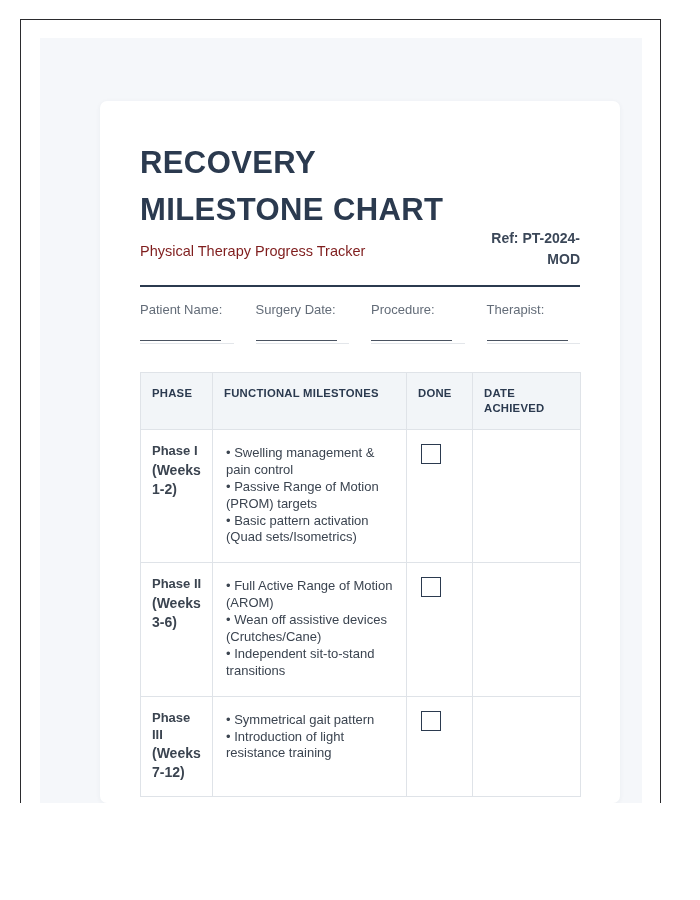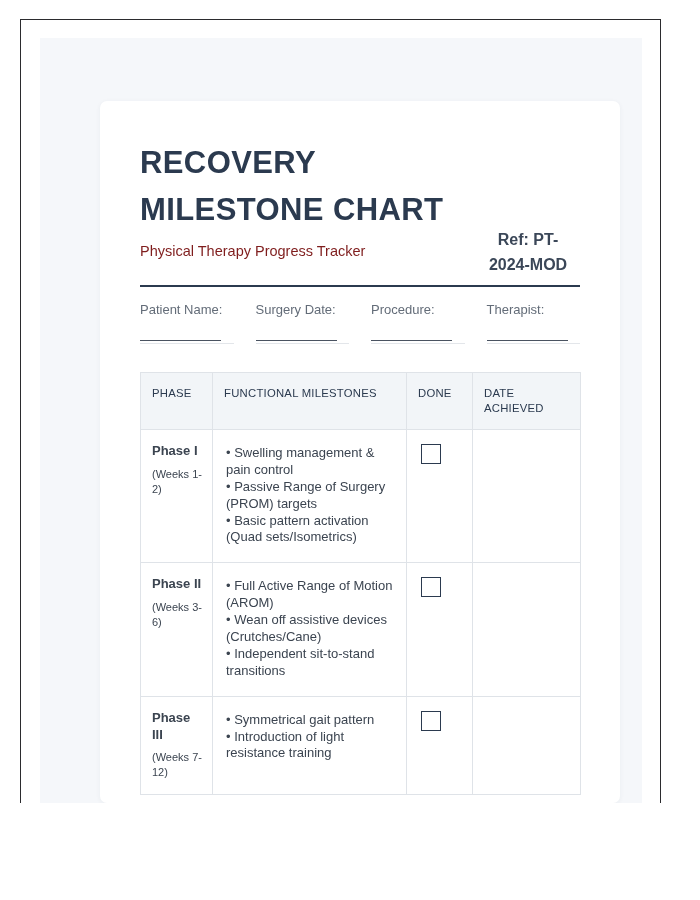--- a/index.html
+++ b/index.html
@@ -74,25 +74,25 @@
     min-height: 24px;
   }
   .doc-subtitle {
     font-size: 14.5px;
     color: #7f1d1d;
     line-height: 1.3;
     display: inline-block;
   }
   .doc-ref {
     position: absolute;
-    right: 6px;
+    right: 0;
     top: -14px;
     width: 92px;
-    text-align: center;
-    font-size: 16px;
+    text-align: right;
+    font-size: 14px;
     font-weight: bold;
     color: #3b4758;
     line-height: 1.52;
   }
   .header-rule {
     margin-top: 19px;
     height: 0;
     border-top: 2.2px solid #2b3a4f;
   }
 
@@ -144,21 +144,21 @@
   .milestone-table th,
   .milestone-table td {
     border: 1px solid #dfe3e8;
     vertical-align: top;
     text-align: left;
   }
   .milestone-table thead th {
     background: #f2f5f8;
     color: #2b3a4f;
     font-size: 11.3px;
-    font-weight: normal;
+    font-weight: bold;
     letter-spacing: 0.25px;
     line-height: 1.34;
     padding: 13px 9px 13px 11px;
   }
   .col-phase   { width: 72px; }
   .col-mile    { width: 194px; }
   .col-done    { width: 66px; }
   .col-date    { width: 108px; }
 
   .milestone-table tbody td {
@@ -168,24 +168,24 @@
     line-height: 1.30;
   }
   .cell-phase {
     font-weight: bold;
     color: #2b3a4f;
     font-size: 13px;
     line-height: 1.30;
   }
   .phase-weeks {
     display: block;
-    font-size: 11px;
-    font-weight: normal;
+    font-size: 14px;
+    font-weight: bold;
     line-height: 1.34;
-    margin-top: 7px;
+    margin-top: 1px;
   }
   .milestones-list {
     margin: 2px;
     padding: 0;
     list-style: none;
   }
   .milestones-list li {
     margin: 0;
     padding: 0;
     text-indent: 0;
@@ -270,21 +270,21 @@
               <th>DONE</th>
               <th>DATE ACHIEVED</th>
             </tr>
           </thead>
           <tbody id="milestone-body">
               <tr>
                 <td class="cell-phase"><span>Phase I</span><span class="phase-weeks">(Weeks 1-2)</span></td>
                 <td>
                   <ul class="milestones-list">
                     <li>Swelling management &amp; pain control</li>
-                    <li>Passive Range of Surgery (PROM) targets</li>
+                    <li>Passive Range of Motion (PROM) targets</li>
                     <li>Basic pattern activation (Quad sets/Isometrics)</li>
                   </ul>
                 </td>
                 <td class="cell-done">
                   <span class="checkbox-square"></span>
                 </td>
                 <td class="cell-date"></td>
               </tr>
               <tr>
                 <td class="cell-phase"><span>Phase II</span><span class="phase-weeks">(Weeks 3-6)</span></td>

